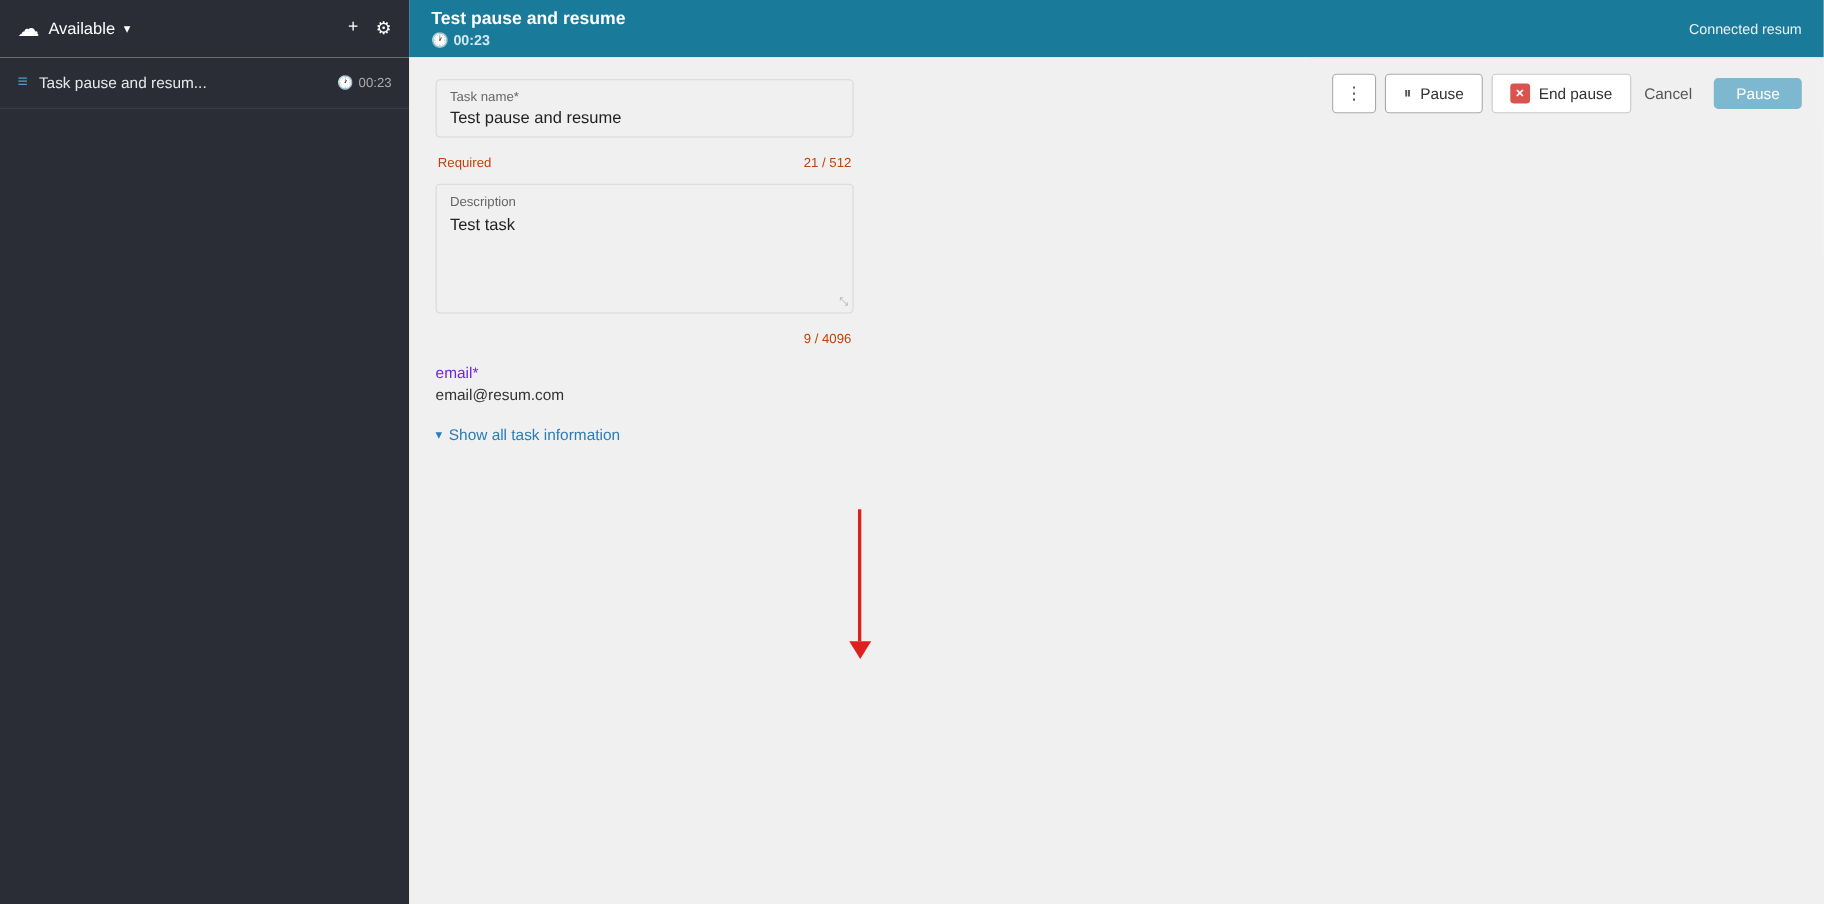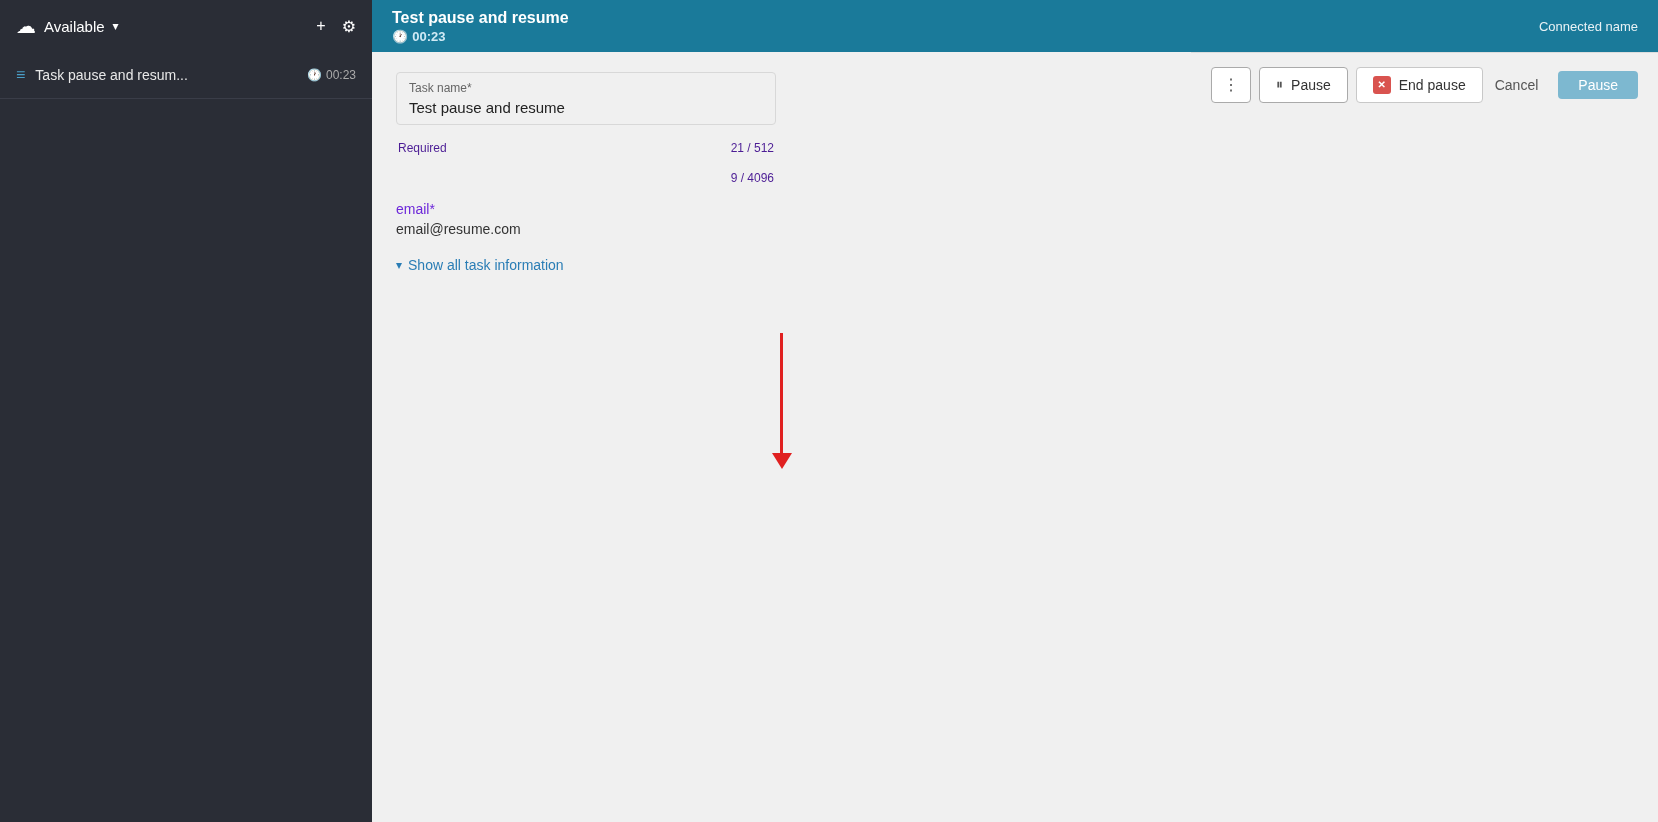--- a/index.html
+++ b/index.html
@@ -95,22 +95,22 @@
     }
     .field-value {
       font-size: 15px;
       color: #222;
       font-weight: 400;
     }
     .field-footer {
       display: flex;
       justify-content: space-between;
       font-size: 12px;
-      color: #4c1d95;
-      margin-top: 4px;
+      color: #c2410c;
+      margin-top: 16px;
       max-width: 380px;
       padding: 0 2px;
       gap: 20px;
     }
 
     .description-box {
       background: #f0f0f0;
       border: 1px solid #d8d8d8;
       border-radius: 4px;
       padding: 8px 12px;
@@ -295,21 +295,21 @@
     </div>
   </div>
   <div class="top-header" style="flex:1; display:flex; align-items:center; padding: 0 20px;">
     <div class="task-header-title">
       <span>Test pause and resume</span>
       <div class="task-timer">
         <span>🕐</span>
         <span>00:23</span>
       </div>
     </div>
-    <span class="connected-task">Connected name</span>
+    <span class="connected-task">Connected resum</span>
   </div>
 </div>
 
 <div class="main-layout">
 
   <div class="sidebar">
     <div class="sidebar-item">
       <span class="sidebar-item-icon">≡</span>
       <span class="sidebar-item-text">Task pause and resum...</span>
       <div class="sidebar-item-timer">
@@ -326,30 +326,35 @@
         <div class="field-label">Task name*</div>
         <div class="field-value">Test pause and resume</div>
       </div>
       <div class="field-footer">
         <span>Required</span>
         <span>21 / 512</span>
       </div>
 
       <div style="height:12px;"></div>
 
+      <div class="description-box">
+        <div class="description-label">Description</div>
+        <div class="description-value">Test task</div>
+        <span class="resize-handle">⤡</span>
+      </div>
       <div class="field-footer">
         <span></span>
         <span>9 / 4096</span>
       </div>
 
       <div style="height:16px;"></div>
 
       <div class="email-section">
         <div class="email-label">email*</div>
-        <div class="email-value">email@resume.com</div>
+        <div class="email-value">email@resum.com</div>
       </div>
 
       <div class="show-all-link">
         <span class="chevron-down">▾</span>
         <span>Show all task information</span>
       </div>
 
       <div class="arrow-container">
         <div class="red-arrow">
           <div class="red-arrow-line"></div>

